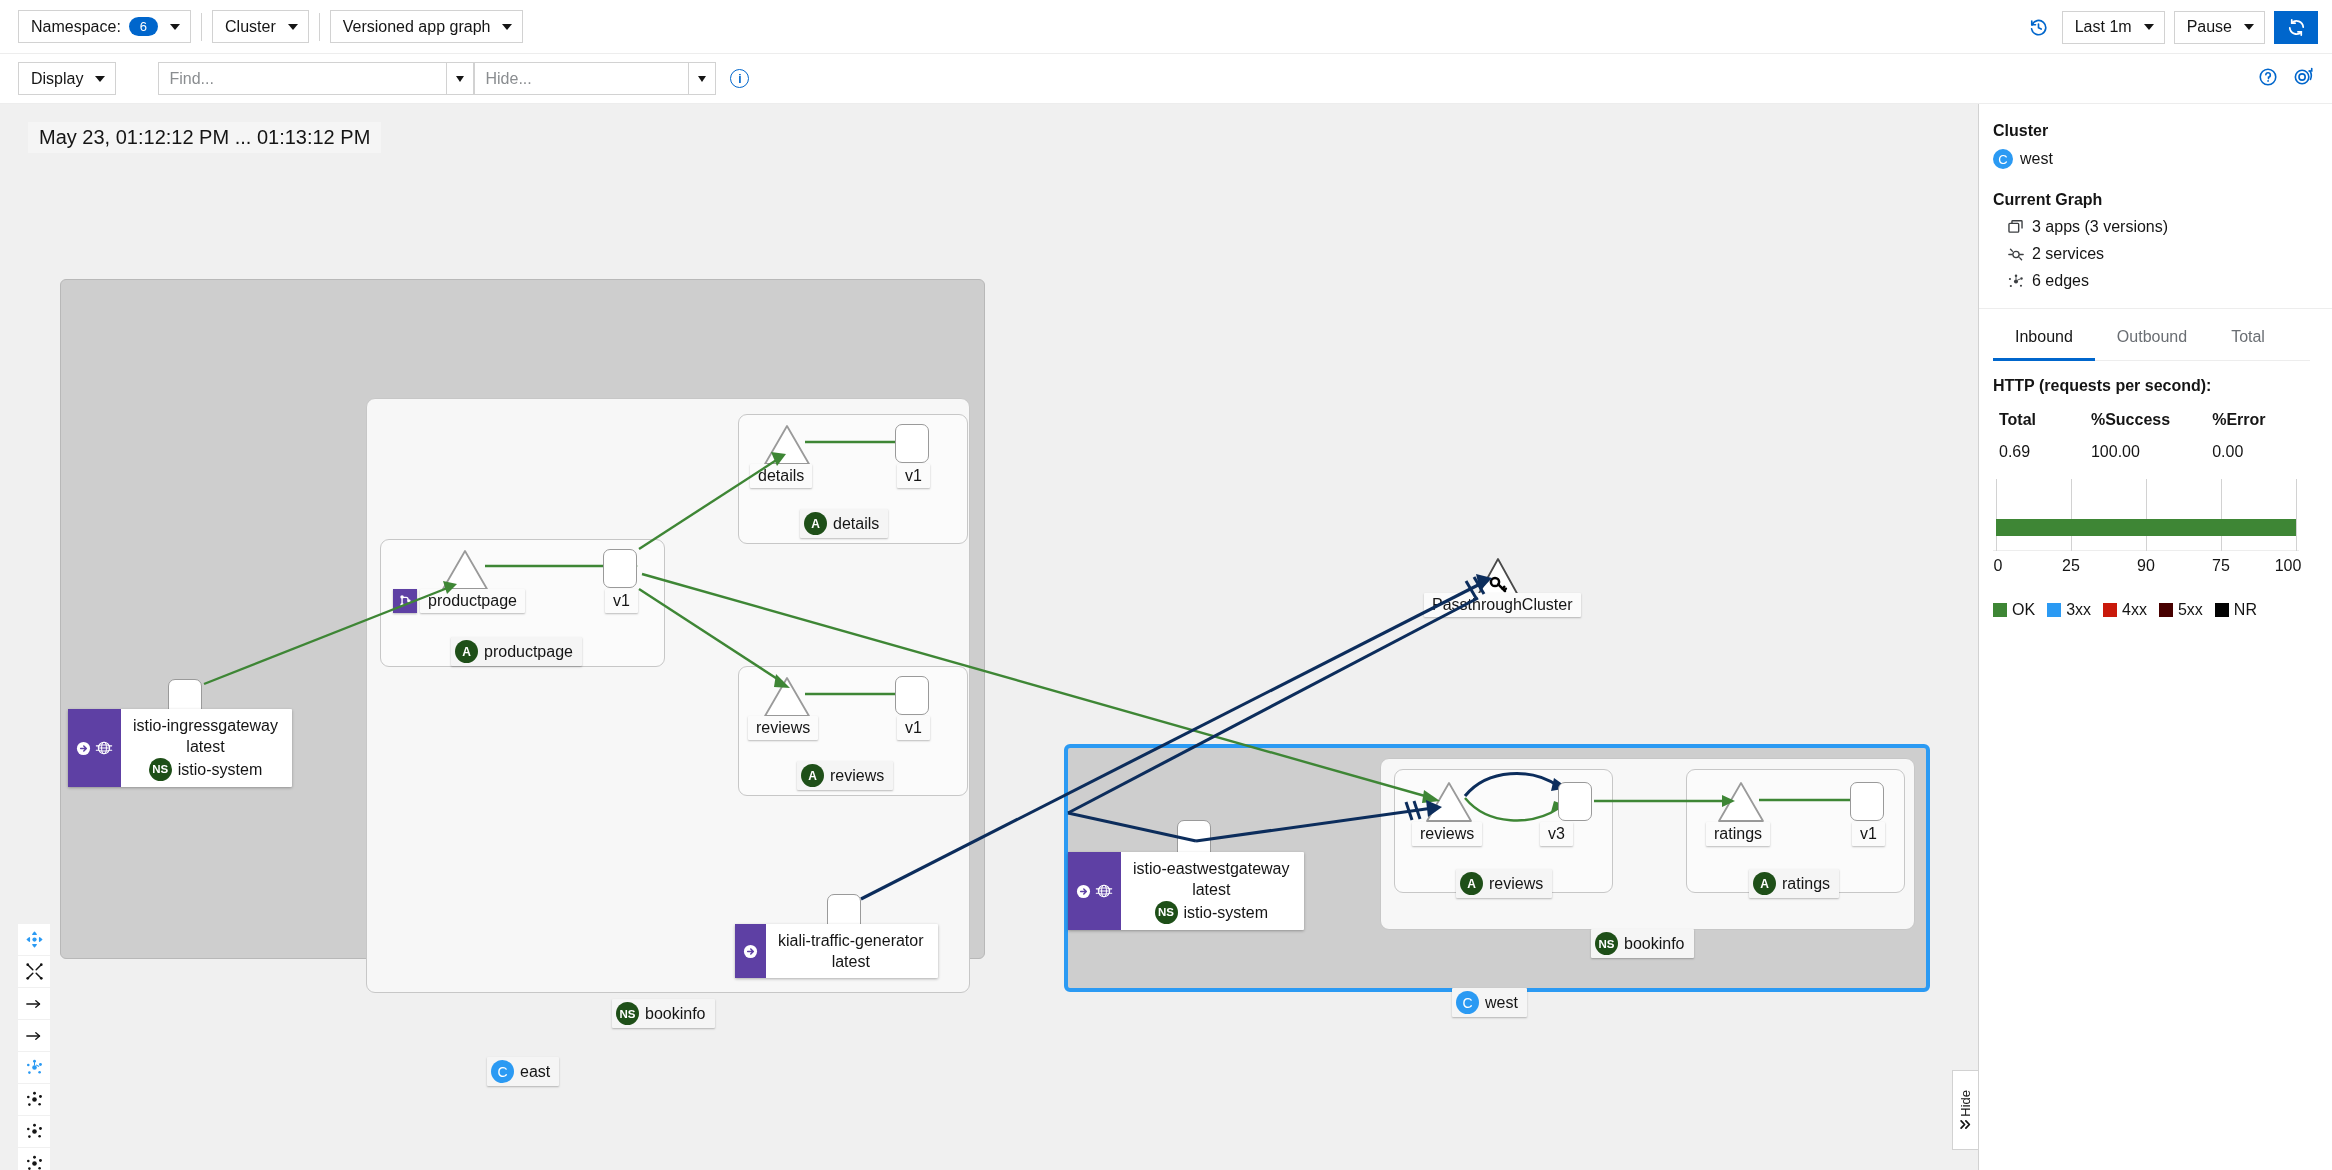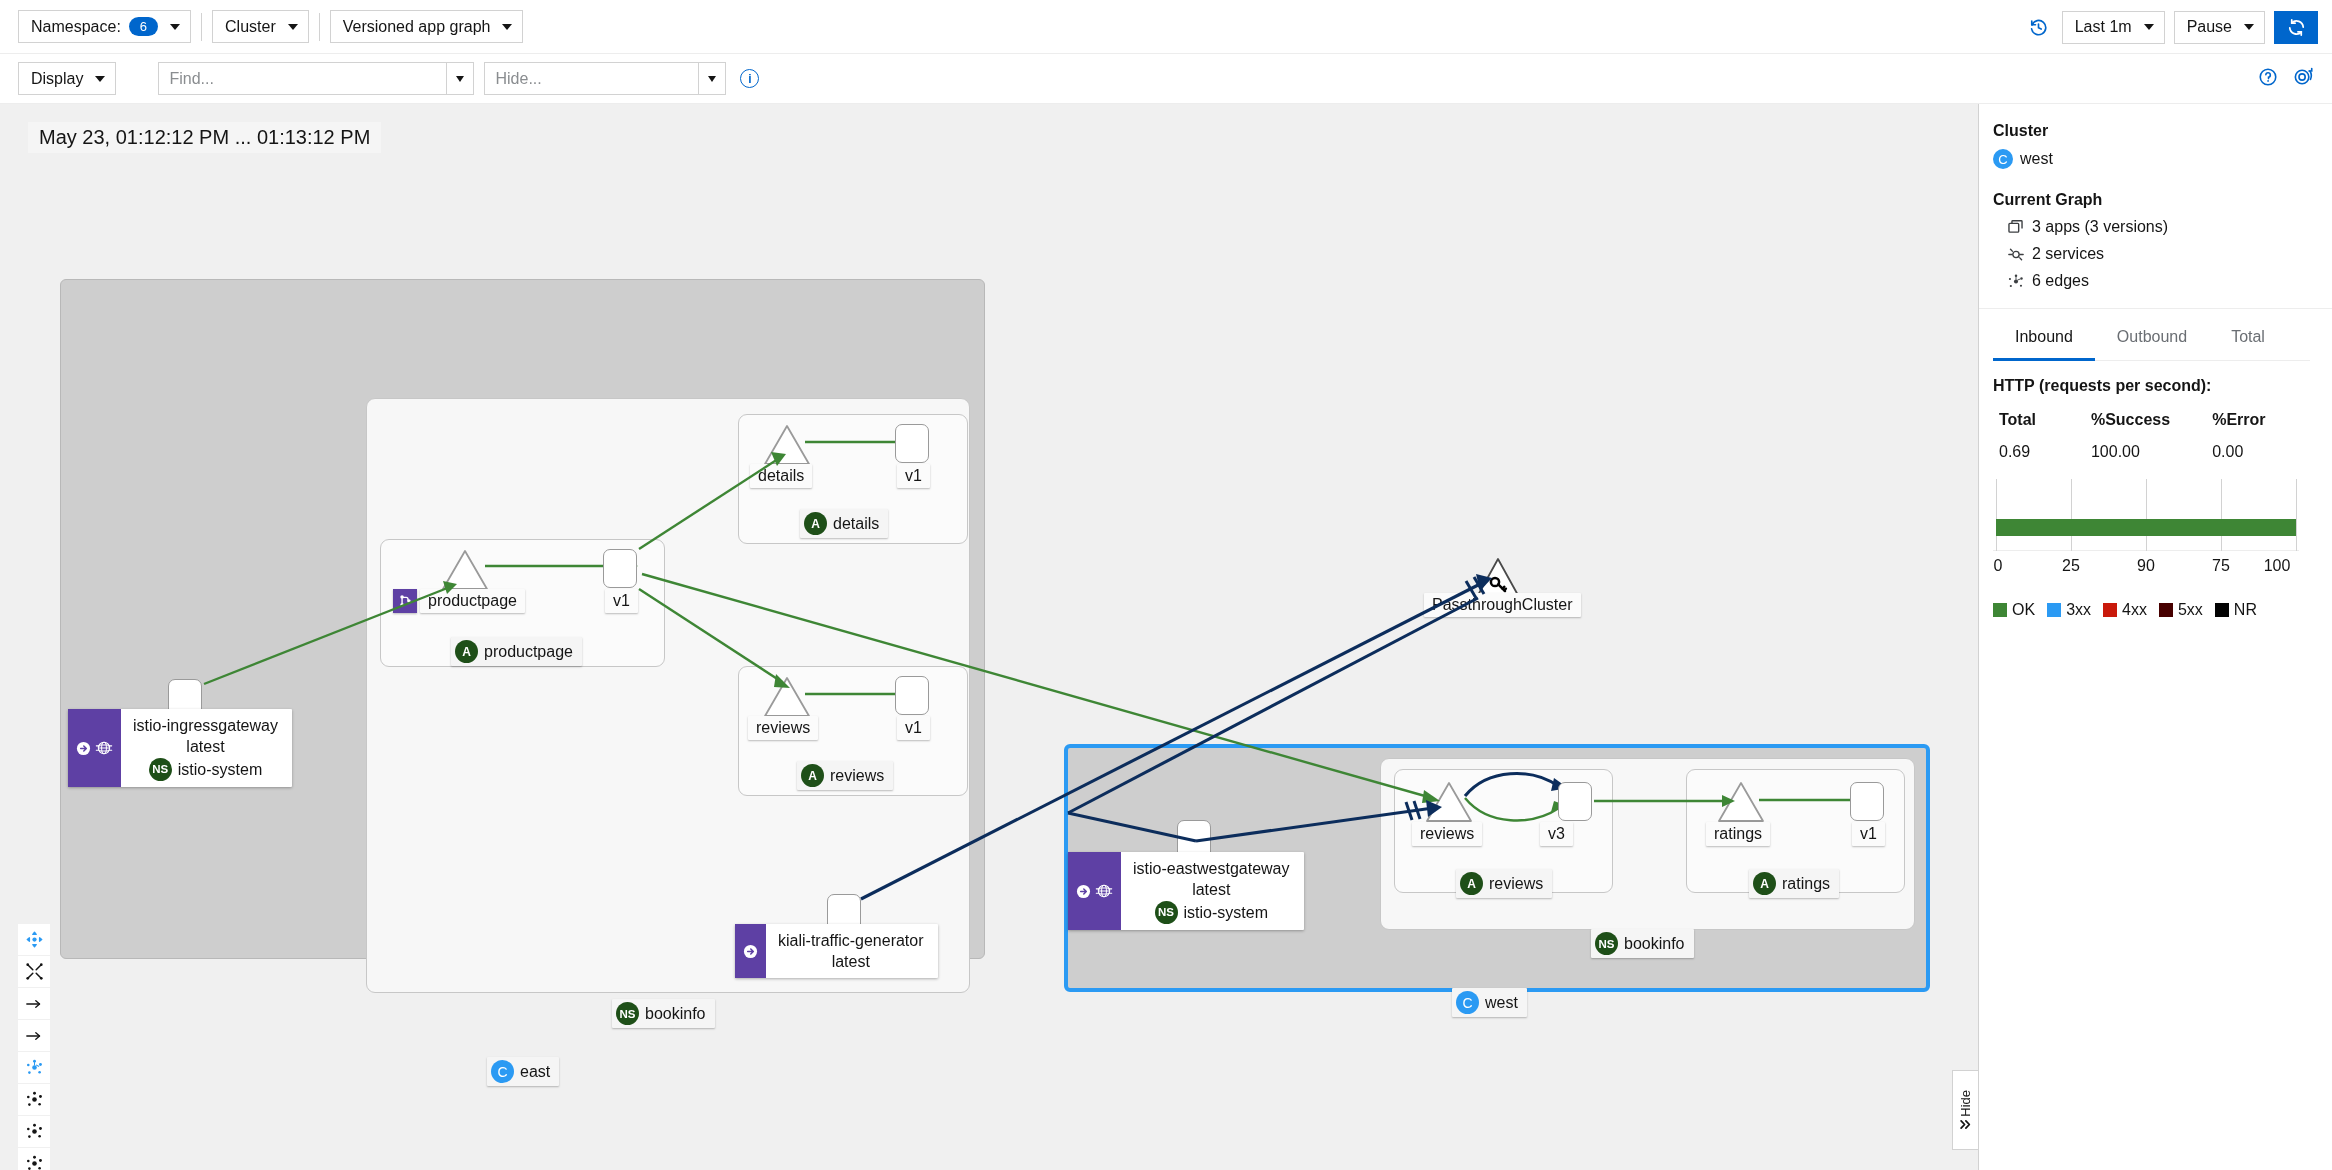--- a/index.html
+++ b/index.html
@@ -268,21 +268,21 @@
     <div class="tb-select">
       <span>Display</span>
       <span class="caret"></span>
     </div>
     <div style="display:flex;margin-left:42px">
       <input class="find-input" value="" placeholder="Find..." style="">
       <div class="input-caret-btn">
         <span class="mini-caret"></span>
       </div>
     </div>
-    <div style="display:flex;margin-left:10px">
+    <div style="display:flex;margin-left:0">
       <input class="find-input" style="width: 214px;" value="" placeholder="Hide...">
       <div class="input-caret-btn">
         <span class="mini-caret"></span>
       </div>
     </div>
     <div class="help-circle">i</div>
 
     <div style="position:absolute;right:18px;display:flex;gap:14px;align-items:center">
       <div style="cursor:pointer">
         <svg width="20" height="20" viewBox="0 0 24 24" fill="none" stroke="#0066cc" stroke-width="1.9">
@@ -689,21 +689,21 @@
       <div class="bar-grid" style="left:3px"></div>
       <div class="bar-grid" style="left:78px"></div>
       <div class="bar-grid" style="left:153px"></div>
       <div class="bar-grid" style="left:228px"></div>
       <div class="bar-grid" style="left:303px"></div>
       <div class="bar-fill" style="width:300px"></div>
       <div class="tick-lbl" style="left:5px">0</div>
       <div class="tick-lbl" style="left:78px">25</div>
       <div class="tick-lbl" style="left:153px">90</div>
       <div class="tick-lbl" style="left:228px">75</div>
-      <div class="tick-lbl" style="left:284px">100</div>
+      <div class="tick-lbl" style="left:295px">100</div>
     </div>
 
     <div class="legend">
       <div class="legend-item">
         <span class="sw" style="background:#3e8635"></span>
         <span>OK</span>
       </div>
       <div class="legend-item">
         <span class="sw" style="background:#2b9af3"></span>
         <span>3xx</span>

